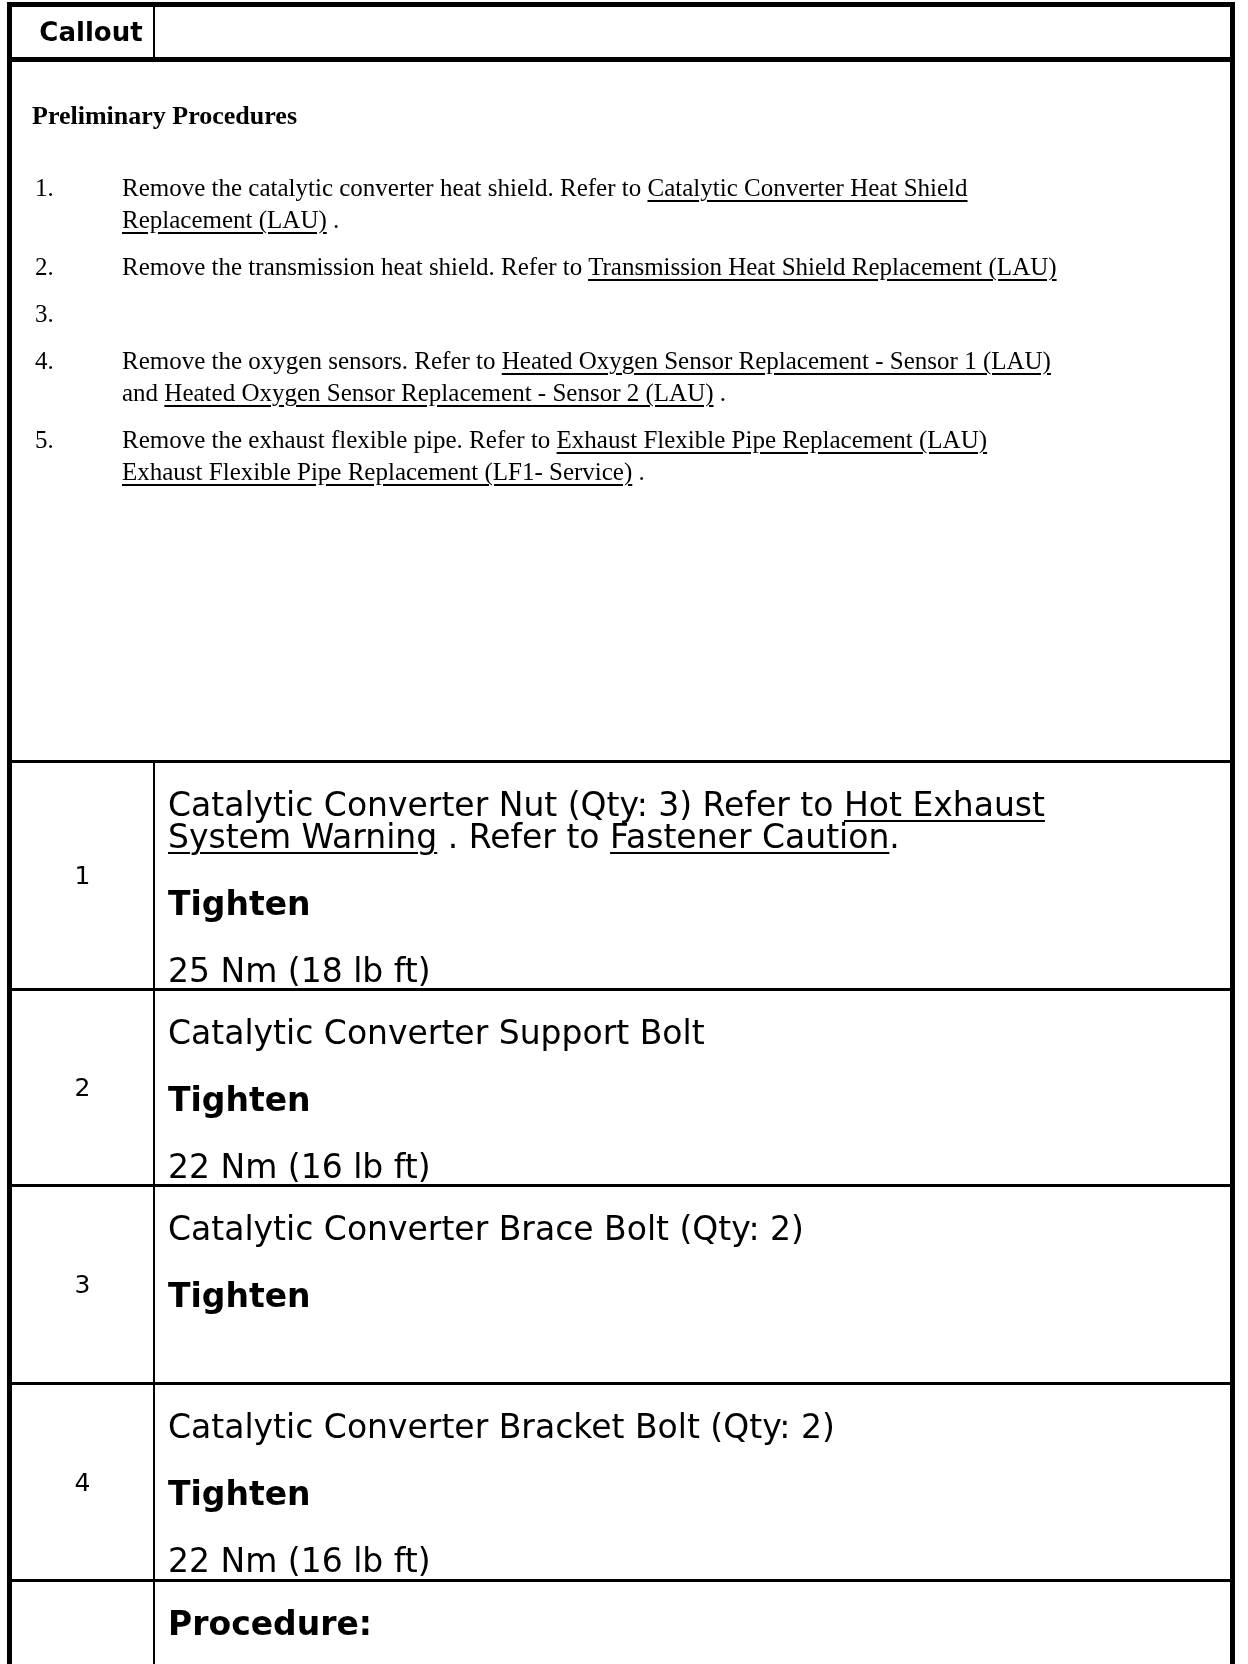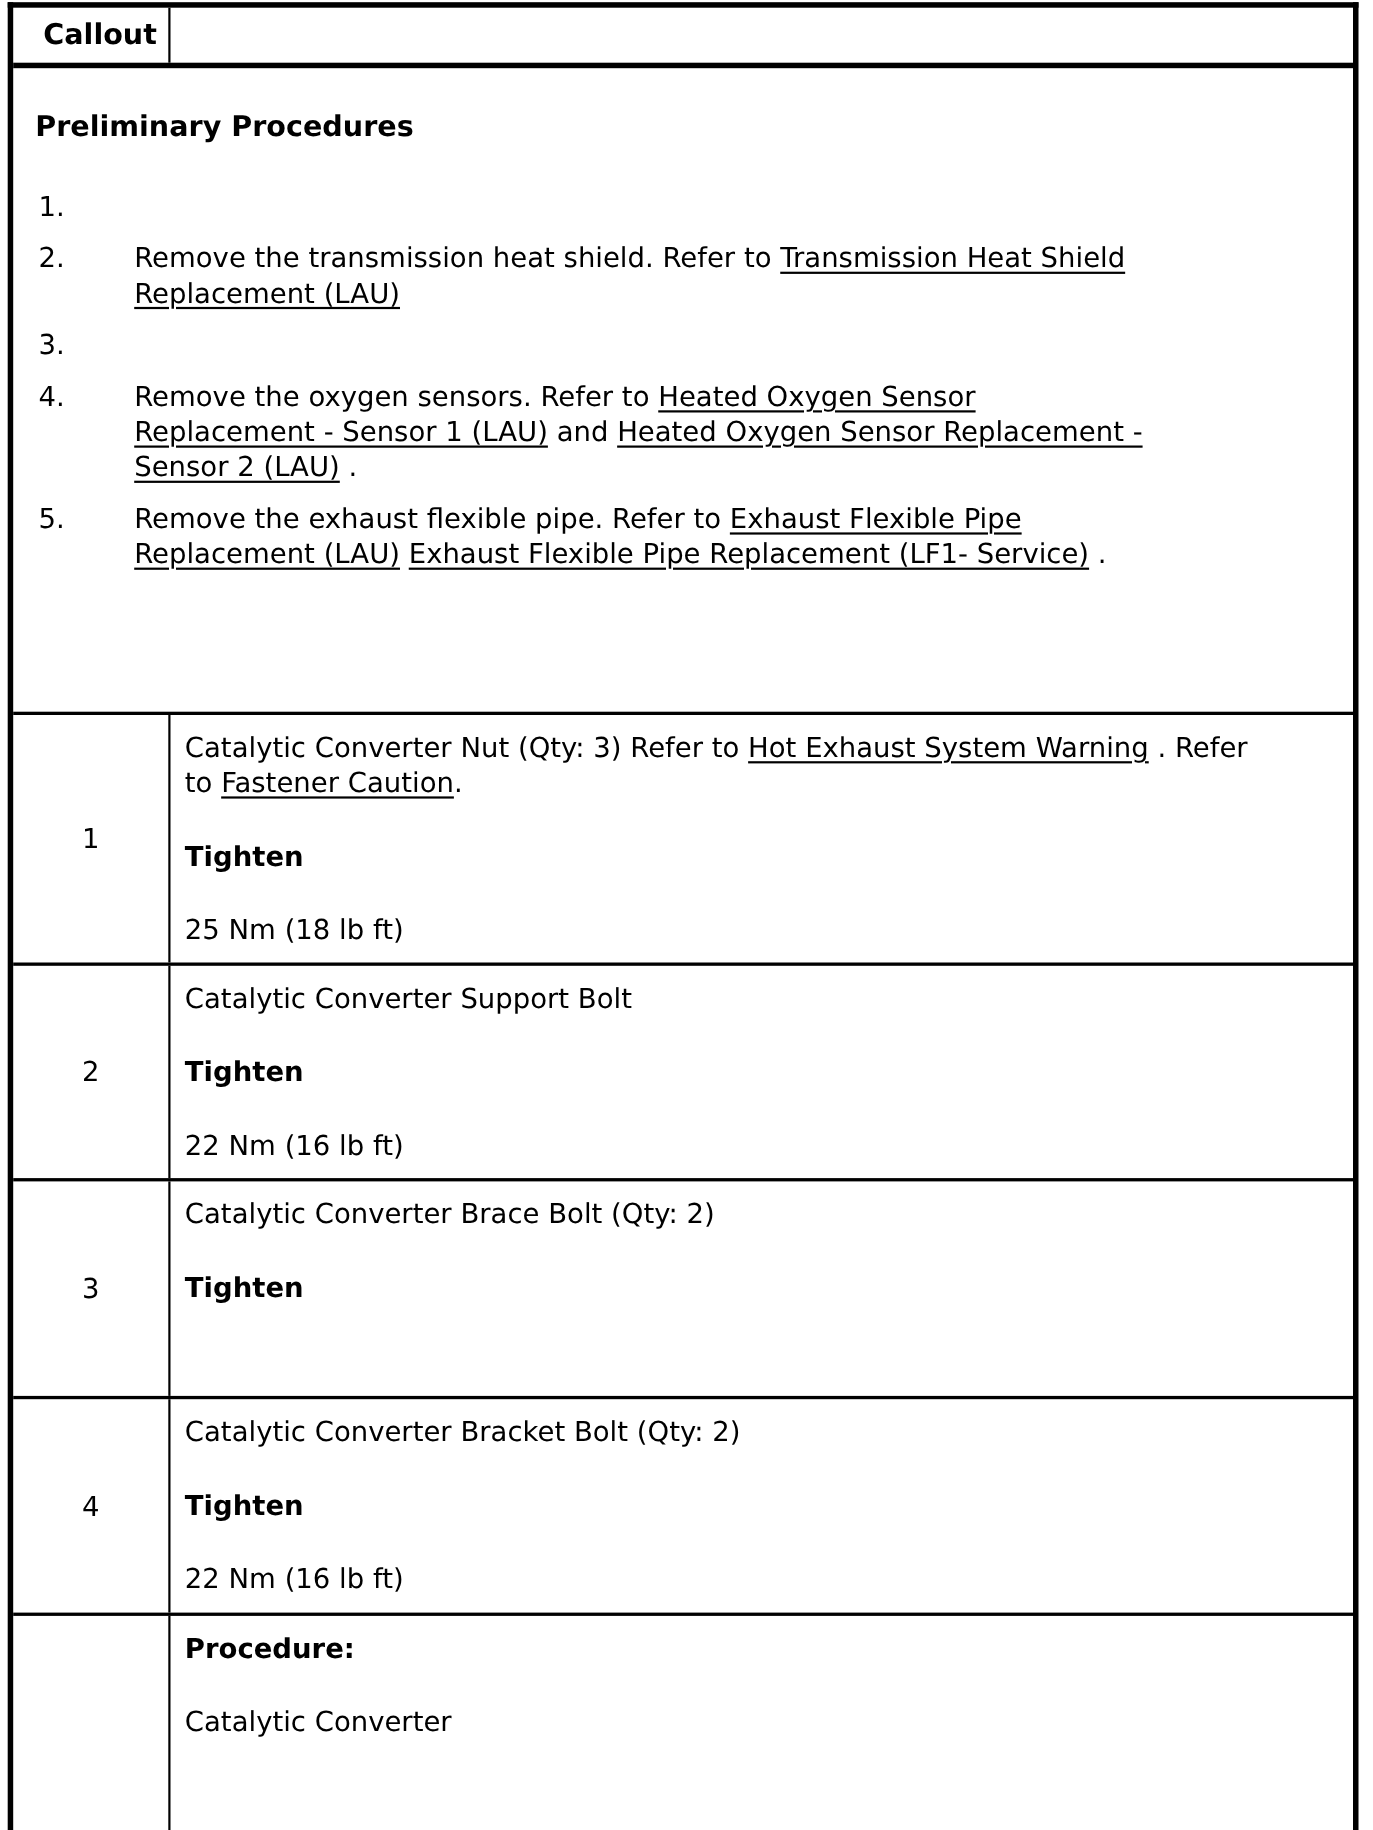--- a/index.html
+++ b/index.html
@@ -44,25 +44,26 @@
     flex: 1;
     display: flex;
     align-items: center;
     justify-content: center;
     font-weight: bold;
     font-size: 26px;
   }
   
   .prelim {
     box-sizing: border-box;
-    height: 588px;
+    height: 701px;
     border-bottom: 3px solid #000;
     padding: 38px 20px 0 11px;
     font-size: 25px;
     line-height: 32px;
+    font-family: Liberation Serif, serif;
   }
   .prelim-title {
     font-weight: bold;
     font-size: 26px;
     margin: 0 0 40px 9px;
   }
   .prelim-item {
     display: flex;
     margin: 0 0 15px 12px;
   }
@@ -91,23 +92,24 @@
     box-sizing: border-box;
     border-right: 2px solid #000;
     display: flex;
     align-items: center;
     justify-content: center;
     font-size: 25px;
   }
   .component-cell {
     flex: 1;
     padding: 14px 20px 0 13px;
-    font-size: 25px;
+    font-size: 33px;
     line-height: 32px;
     overflow: hidden;
+    margin-top: 12px;
   }
   .para {
     margin: 0 0 35px 0;
     max-width: 990px;
   }
   .para.bold { font-weight: bold; }
   .doc-link {
     text-decoration: underline;
     text-decoration-thickness: 2px;
     text-underline-offset: 4px;
@@ -122,20 +124,21 @@
 
   <div class="header-row">
     <div class="header-callout">Callout</div>
   </div>
 
   <div class="prelim">
     <div class="prelim-title">Preliminary Procedures</div>
 
     <div class="prelim-item">
       <div class="prelim-num">1.</div>
+      <div class="prelim-text"><span>Remove the catalytic converter heat shield. Refer to </span><span class="doc-link">Catalytic Converter Heat Shield Replacement (LAU)</span><span> .</span></div>
     </div>
     <div class="prelim-item">
       <div class="prelim-num">2.</div>
       <div class="prelim-text"><span>Remove the transmission heat shield. Refer to </span><span class="doc-link">Transmission Heat Shield Replacement (LAU)</span></div>
     </div>
     <div class="prelim-item">
       <div class="prelim-num">3.</div>
     </div>
     <div class="prelim-item">
       <div class="prelim-num">4.</div>

